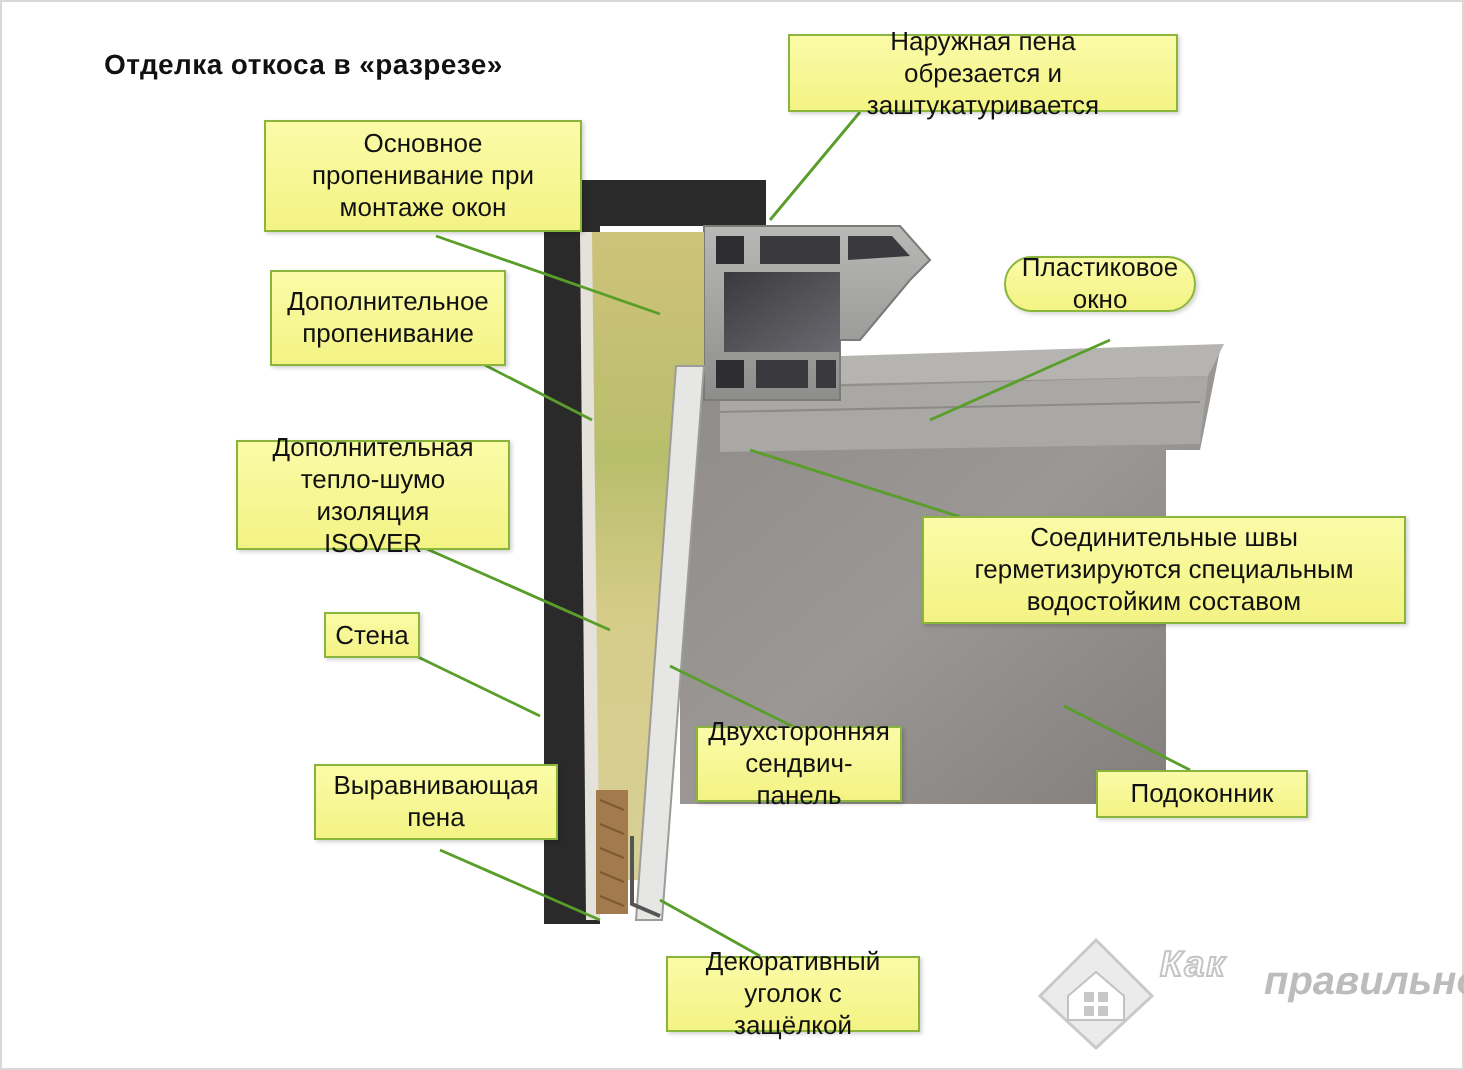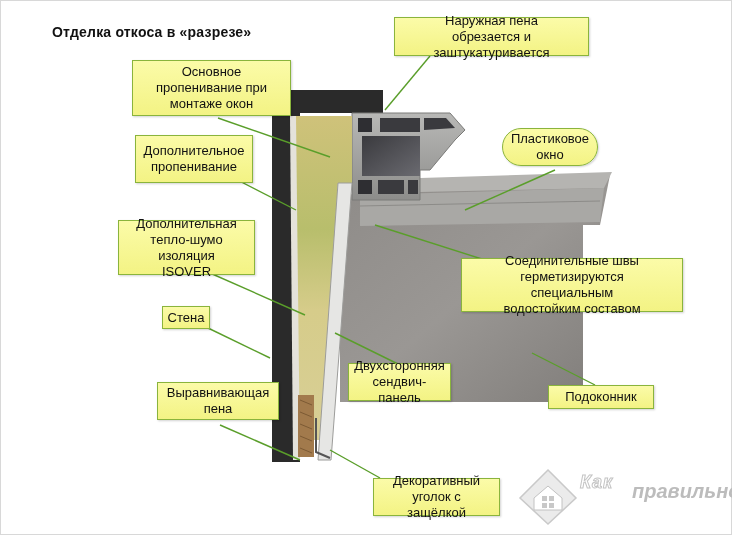--- a/index.html
+++ b/index.html
@@ -139,42 +139,42 @@
 <div class="label" style="left:394px; top:17px; width:195px; height:39px;">Наружная пена обрезается и
 заштукатуривается</div>
 
 <div class="label" style="left:132px; top:60px; width:159px; height:56px;">Основное
 пропенивание при
 монтаже окон</div>
 
 <div class="label" style="left:135px; top:135px; width:118px; height:48px;">Дополнительное
 пропенивание</div>
 
-<div class="label" style="left:502px; top:128px; width:96px; height:38px;border-radius:19px;">Пластиковое
+<div class="label" style="left:502px; top:128px; width:96px; height:28px;border-radius:19px;">Пластиковое
 окно</div>
 
 <div class="label" style="left:118px; top:220px; width:137px; height:55px;">Дополнительная
 тепло-шумо
 изоляция ISOVER</div>
 
-<div class="label" style="left:461px; top:258px; width:222px; height:54px;">Соединительные швы
+<div class="label" style="left:461px; top:258px; width:242px; height:54px;">Соединительные швы
 герметизируются специальным
 водостойким составом</div>
 
 <div class="label" style="left:162px; top:306px; width:48px; height:23px;">Стена</div>
 
 <div class="label" style="left:348px; top:363px; width:103px; height:38px;">Двухсторонняя
 сендвич-панель</div>
 
 <div class="label" style="left:548px; top:385px; width:106px; height:24px;">Подоконник</div>
 
 <div class="label" style="left:157px; top:382px; width:122px; height:38px;">Выравнивающая
 пена</div>
 
-<div class="label" style="left:333px; top:478px; width:127px; height:38px;margin-left:40px;">Декоративный
+<div class="label" style="left:333px; top:478px; width:127px; height:38px;">Декоративный
 уголок с защёлкой</div>
 
 <div class="logo">
   <svg width="60" height="58" viewBox="0 0 60 58" style="position:absolute; left:0; top:0;">
     <polygon points="30,2 58,30 30,56 2,30" fill="#ebebeb" stroke="#c9c9c9" stroke-width="1.5"></polygon>
     <polygon points="16,30 30,18 44,30 44,42 16,42" fill="#ffffff" stroke="#c2c2c2" stroke-width="1"></polygon>
     <rect x="24" y="28" width="5" height="5" fill="#c8c8c8"></rect>
     <rect x="31" y="28" width="5" height="5" fill="#c8c8c8"></rect>
     <rect x="24" y="35" width="5" height="5" fill="#c8c8c8"></rect>
     <rect x="31" y="35" width="5" height="5" fill="#c8c8c8"></rect>

